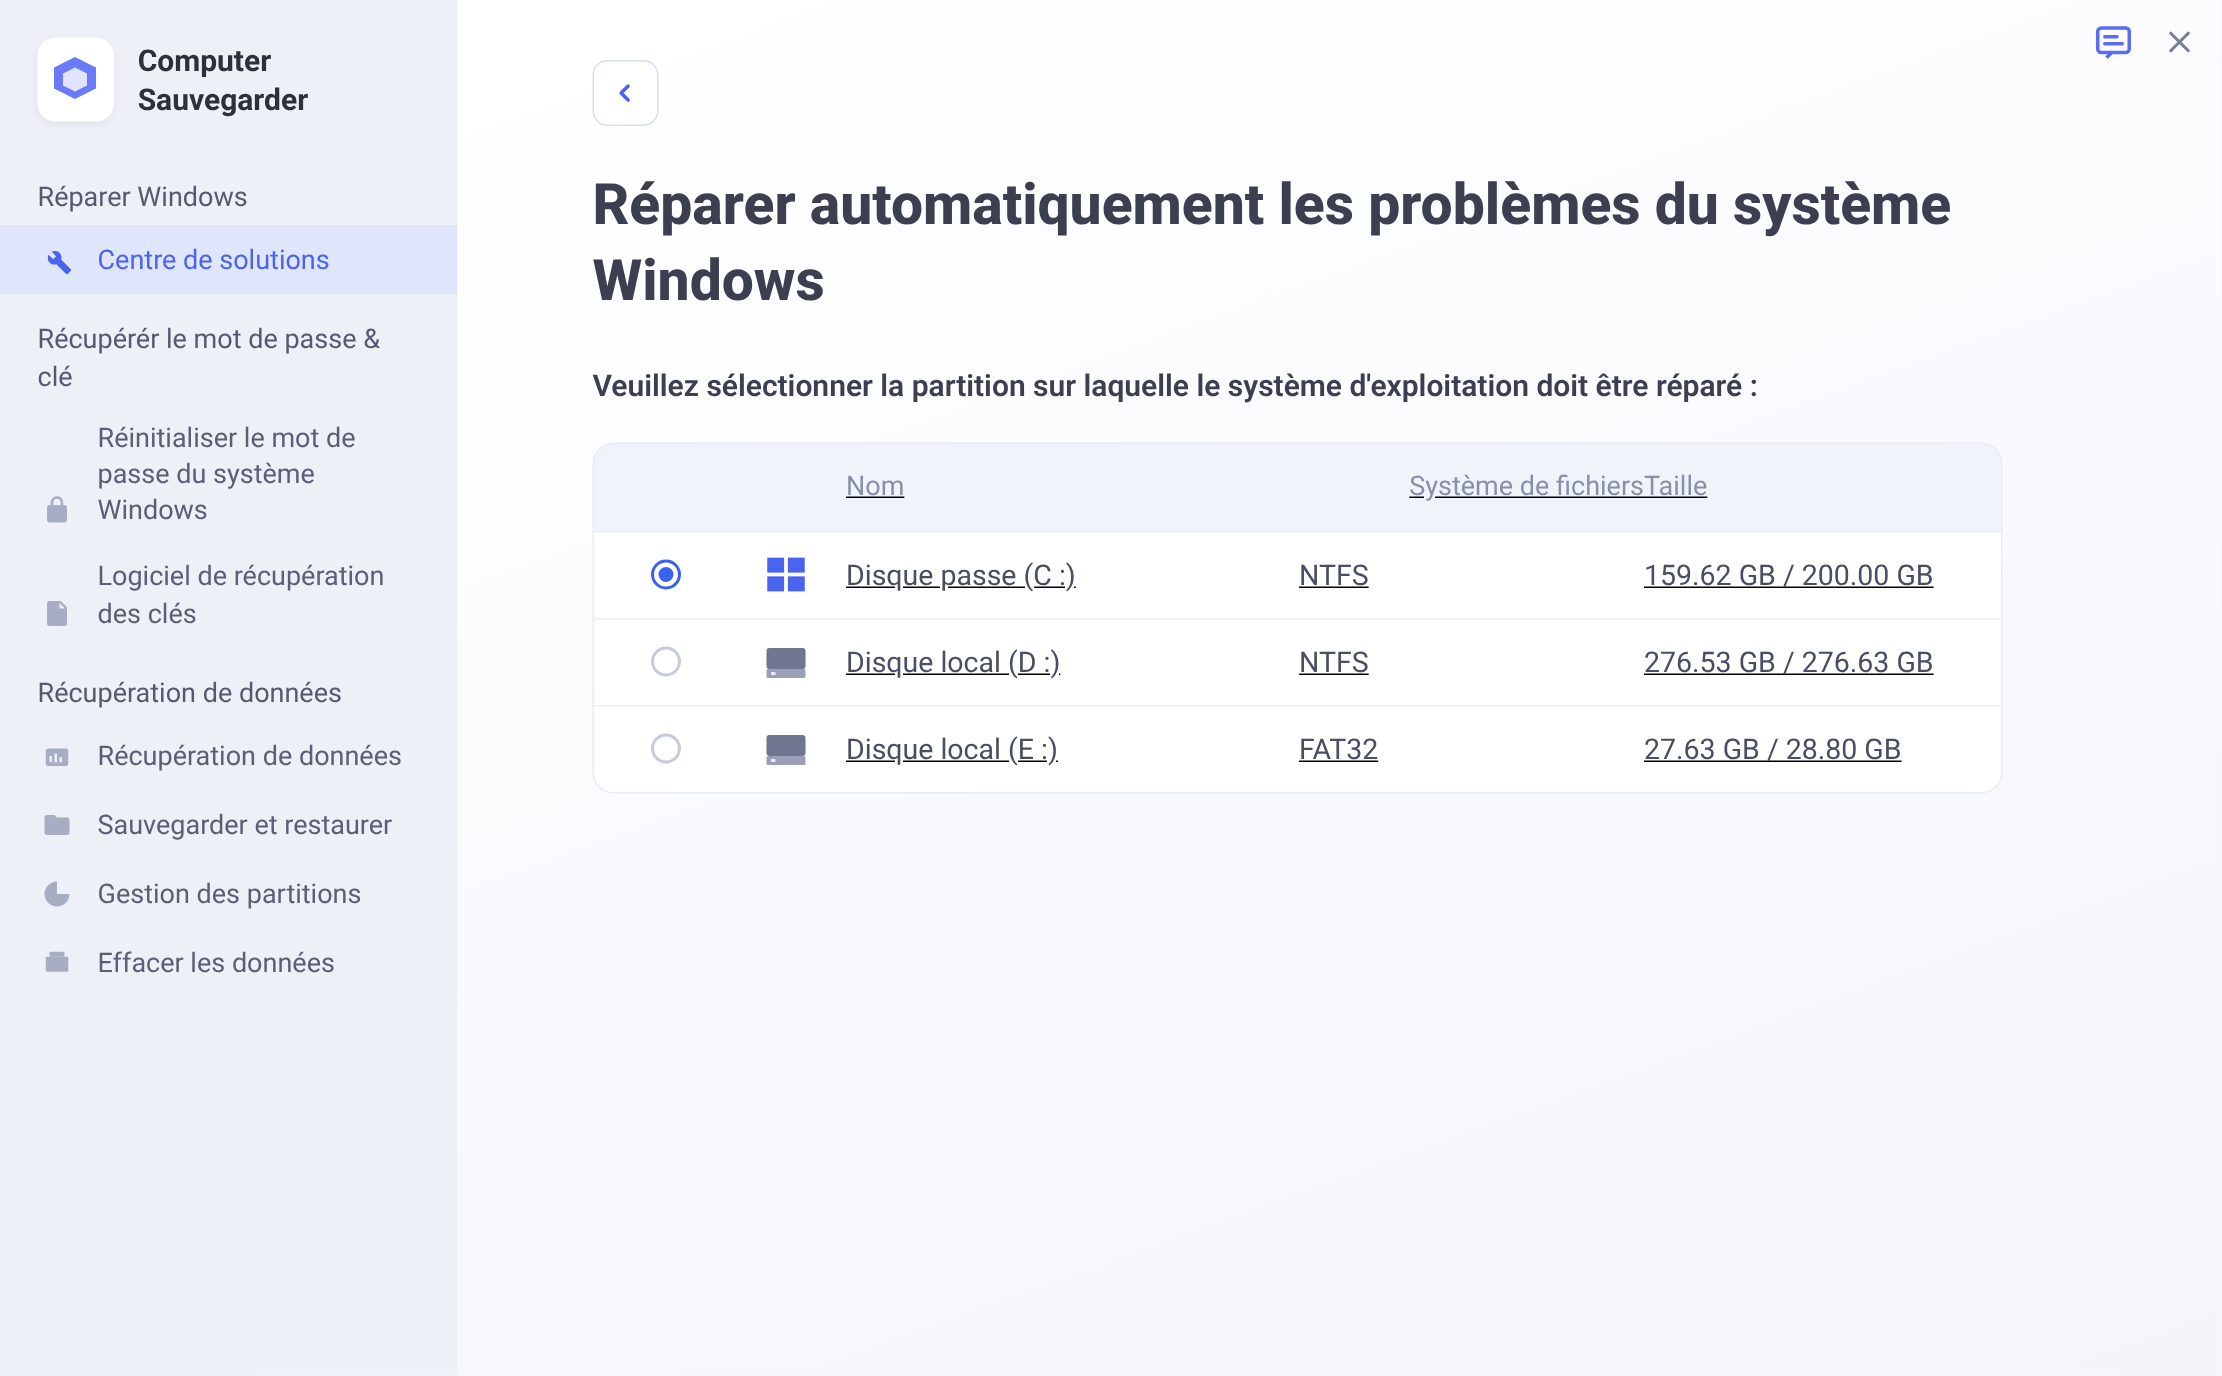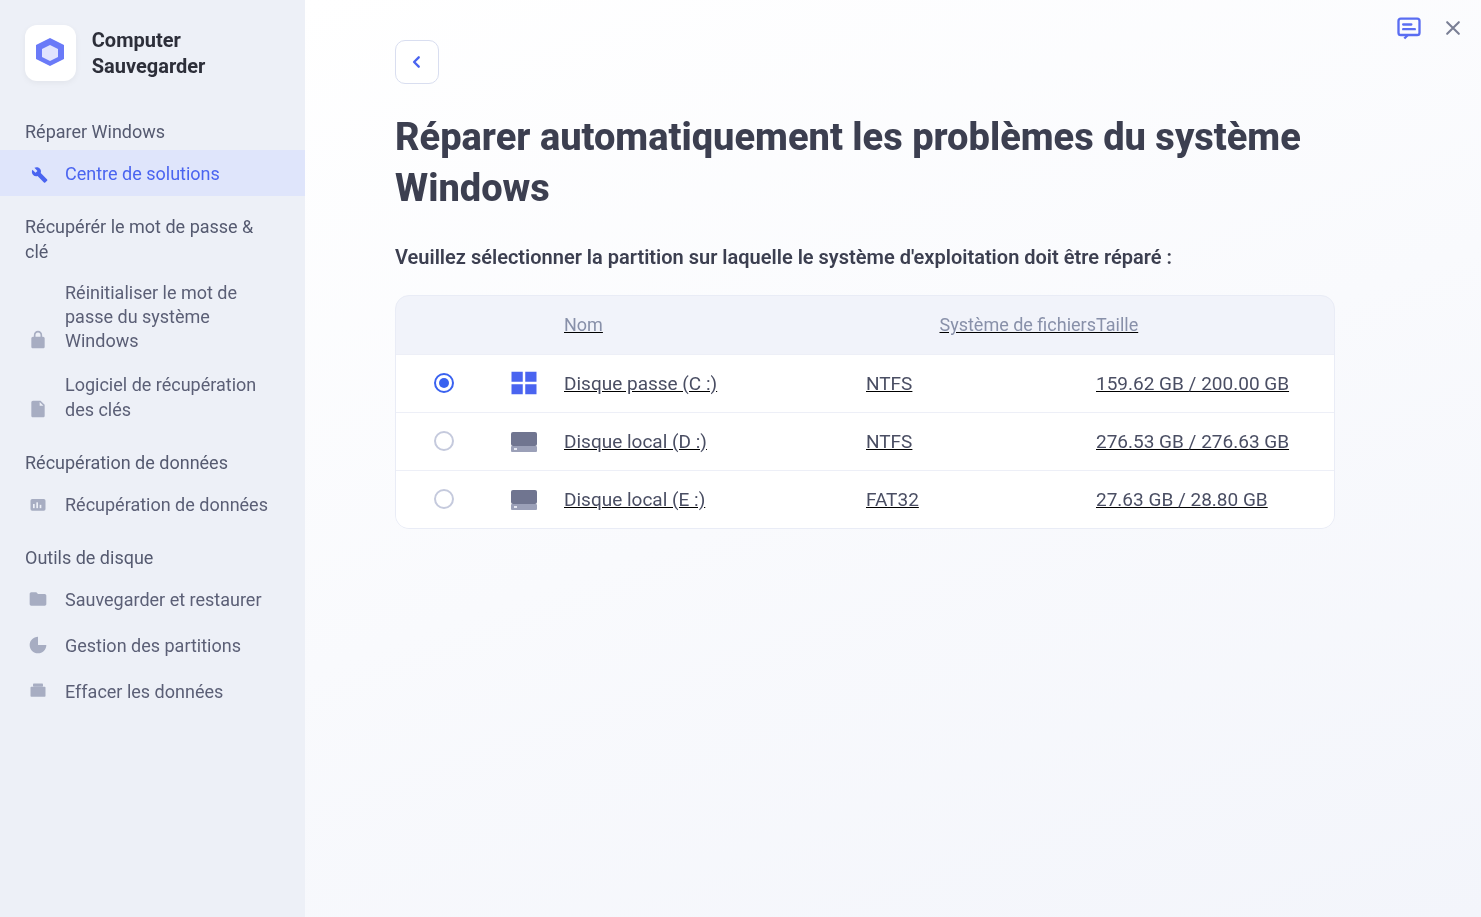--- a/index.html
+++ b/index.html
@@ -220,21 +220,20 @@
       <svg width="20" height="20" viewBox="0 0 24 24" fill="#a7adc2">
           <rect x="3" y="6" width="18" height="14" rx="2"></rect>
           <rect x="6" y="12" width="2" height="5" fill="#edf0f7"></rect>
           <rect x="10" y="10" width="2" height="7" fill="#edf0f7"></rect>
           <rect x="14" y="13" width="2" height="4" fill="#edf0f7"></rect>
         </svg>
     </span>
     <span class="nav-label">Récupération de données</span>
   </div>
 
-  <div class="section-header">Outils de disque</div>
   <div class="nav-item">
     <span class="nav-icon">
       <svg width="20" height="20" viewBox="0 0 24 24" fill="#a7adc2">
           <path d="M20 6h-8l-2-2H4C2.9 4 2 4.9 2 6v12c0 1.1.9 2 2 2h16c1.1 0 2-.9 2-2V8c0-1.1-.9-2-2-2z"></path>
         </svg>
     </span>
     <span class="nav-label">Sauvegarder et restaurer</span>
   </div>
   <div class="nav-item">
     <span class="nav-icon">

